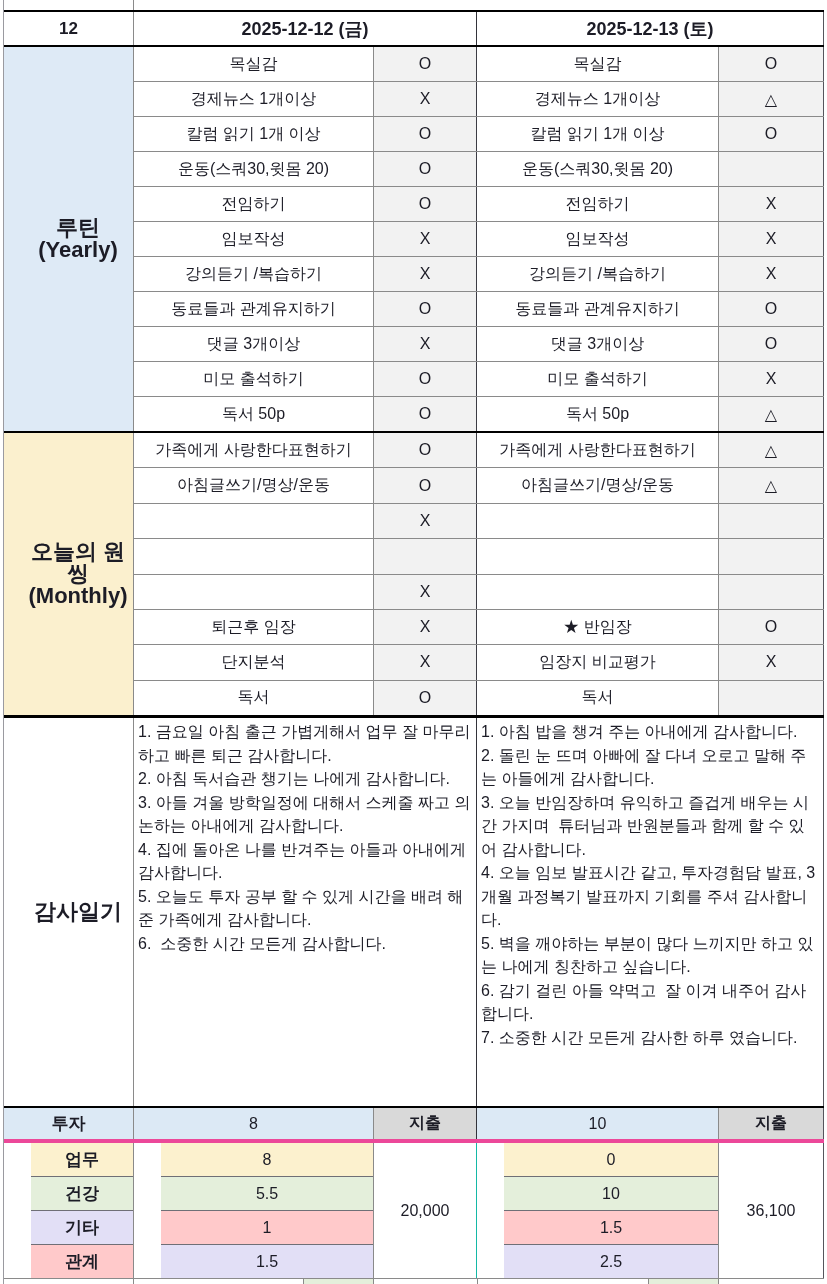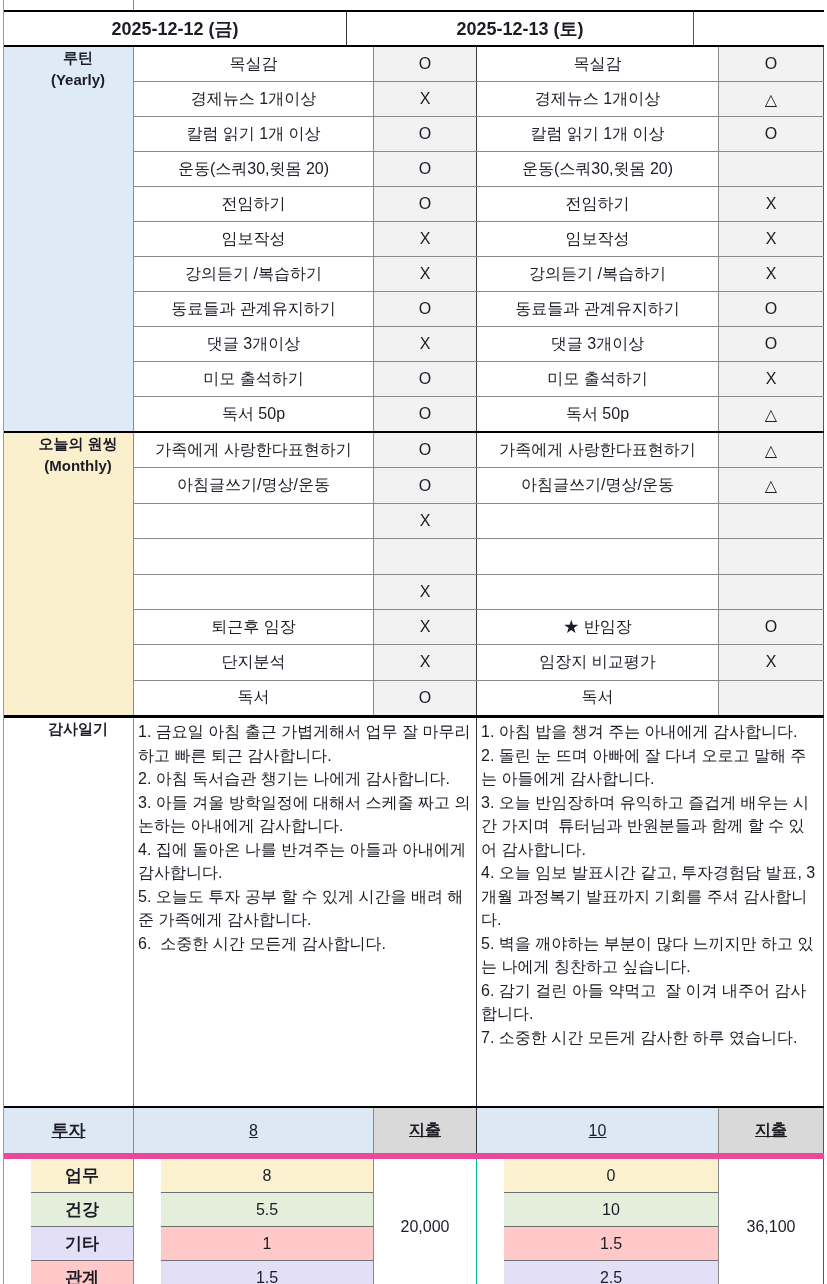--- a/index.html
+++ b/index.html
@@ -16,40 +16,40 @@
   .top-sliver{height:10px;}
   .top-sliver .stub{width:130px;border-right:1px solid #8a8a8a;box-sizing:border-box;}
   
   .header{height:37px;border-top:2px solid #000;border-bottom:2px solid #000;}
   .hcell{display:flex;align-items:center;justify-content:center;font-weight:700;font-size:18px;box-sizing:border-box;background:#fff;}
   .hweek{width:130px;border-right:1px solid #8a8a8a;font-size:17px;}
   .hdate-l{width:343px;border-right:1px solid #33333a;}
   .hdate-r{width:347px;border-right:1px solid #55555c;}
   
   .blabel{width:130px;border-right:1px solid #8a8a8a;box-sizing:border-box;
-    display:flex;flex-direction:column;align-items:center;justify-content:flex-start;
-    font-weight:700;font-size:15px;line-height:22px;text-align:center;padding-left:19px;}
+    display:flex;flex-direction:column;align-items:center;justify-content:center;
+    font-weight:700;font-size:22px;line-height:22px;text-align:center;padding-left:19px;}
   .rows{flex:1;display:flex;flex-direction:column;}
   .trow{display:flex;flex:1;border-bottom:1px solid #8a8a8a;box-sizing:border-box;}
   .trow:last-child{border-bottom:none;}
   .c{display:flex;align-items:center;justify-content:center;box-sizing:border-box;font-size:16px;overflow:hidden;white-space:nowrap;}
   .item-l{width:240px;border-right:1px solid #8a8a8a;background:#fff;}
   .mark-l{width:103px;border-right:1px solid #3c3c44;background:#F2F2F2;}
   .item-r{width:242px;border-right:1px solid #8a8a8a;background:#fff;}
   .mark-r{width:105px;border-right:1px solid #55555c;background:#F2F2F2;}
   .routine{height:386px;border-bottom:2px solid #000;}
   .onething{height:285px;border-bottom:3px solid #000;}
   
   .journal{height:390px;border-bottom:2px solid #000;}
   .jcell{box-sizing:border-box;padding:2px 4px;font-size:16px;line-height:23.5px;
     white-space:pre-wrap;overflow:hidden;background:#fff;word-break:break-all;}
   .jleft{width:343px;border-right:1px solid #33333a;}
   .jright{width:347px;border-right:1px solid #55555c;}
   
-  .sum-top{height:51px;border-bottom:6px solid #ec4899;text-decoration:underline;}
+  .sum-top{height:35px;border-bottom:4px solid #ec4899;}
   .sum-top .c{height:100%;}
   .slabel{width:130px;border-right:1px solid #8a8a8a;font-weight:700;font-size:17px;}
   .sval-l{width:240px;border-right:1px solid #8a8a8a;}
   .sexp-l{width:103px;border-right:1px solid #33333a;background:#D9D9D9;font-weight:700;}
   .sval-r{width:242px;border-right:1px solid #8a8a8a;}
   .sexp-r{width:105px;border-right:1px solid #55555c;background:#D9D9D9;font-weight:700;}
   .sum-lower{height:136px;border-bottom:1px solid #8a8a8a;}
   .vcol{display:flex;flex-direction:column;box-sizing:border-box;}
   .vcol .c{flex:1;border-bottom:1px solid #6f6f76;margin-left:27px;}
   .vcol .c:last-child{border-bottom:none;}
@@ -73,20 +73,21 @@
 <body>
 
 <div class="sheet">
   <div class="table-area">
 
     <div class="band top-sliver">
       <div class="stub"></div>
     </div>
 
     <div class="band header">
+      <div class="hcell hweek">12</div>
       <div class="hcell hdate-l">2025-12-12 (금)</div>
       <div class="hcell hdate-r">2025-12-13 (토)</div>
     </div>
 
     <div class="band routine">
       <div class="blabel" style="background-color: rgb(222, 234, 246);">
         <div>루틴</div>
         <div>(Yearly)</div>
       </div>
       <div class="rows">

